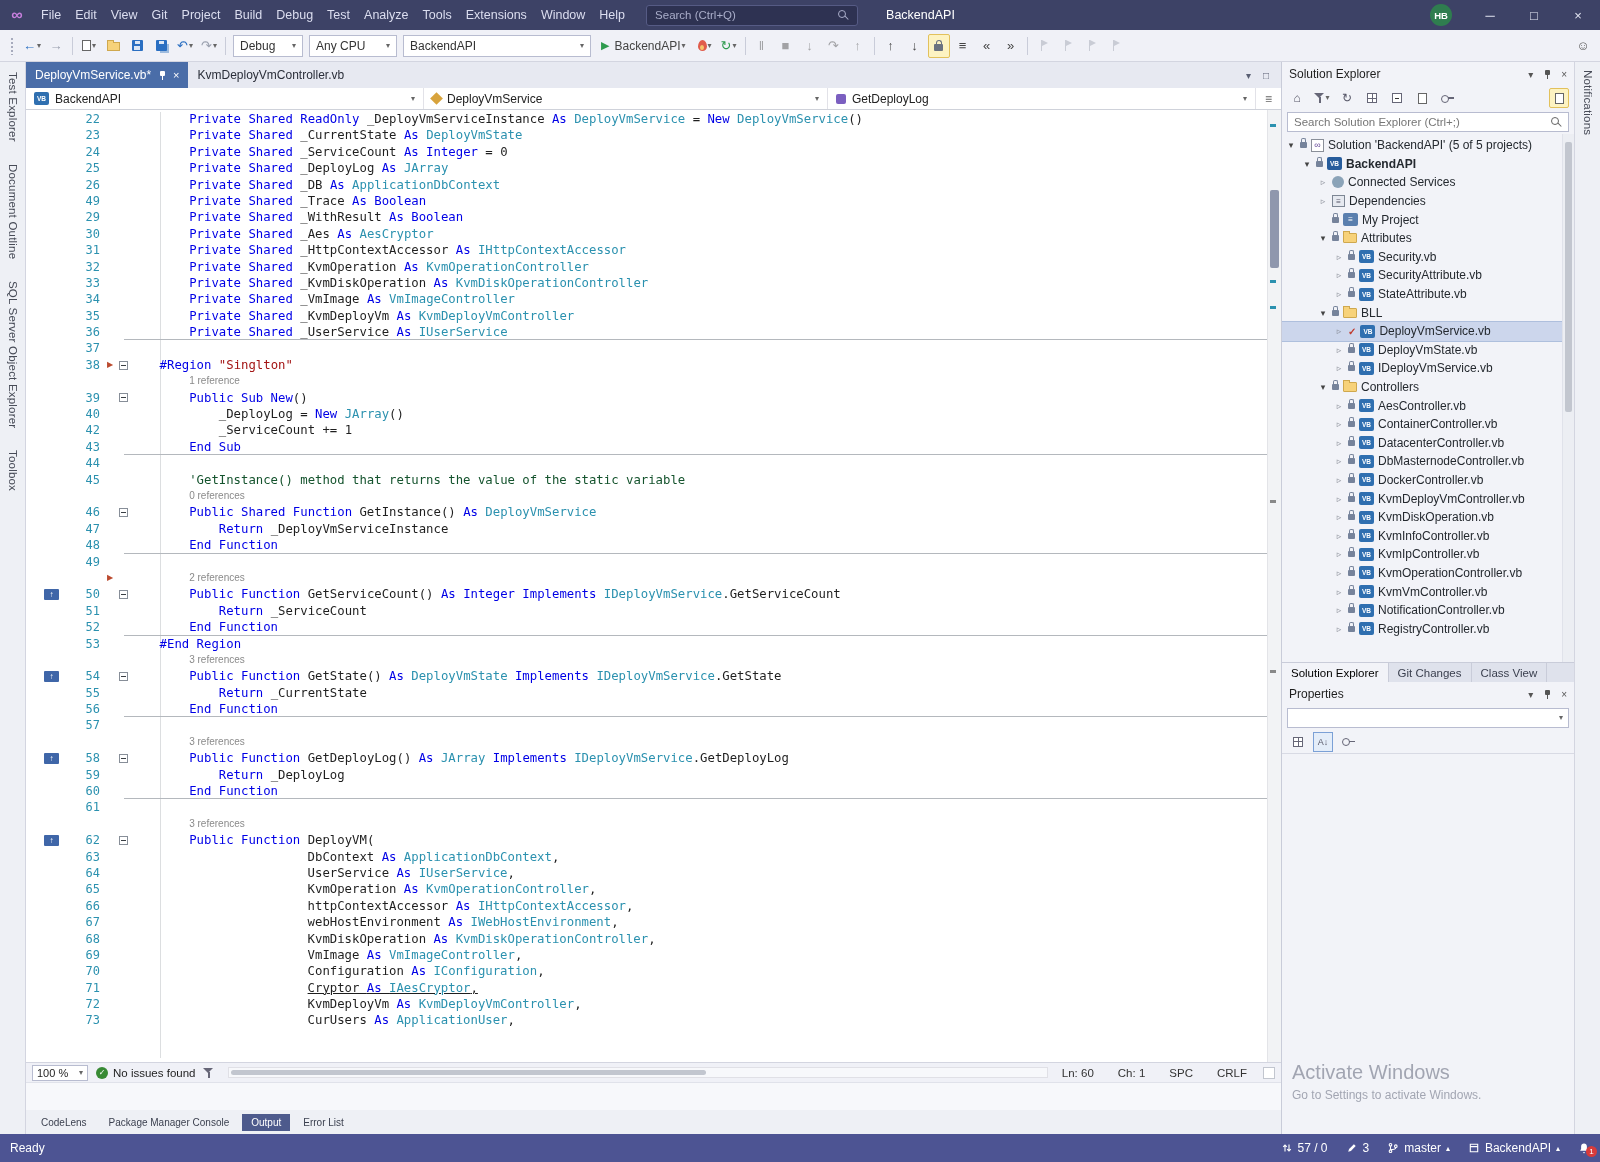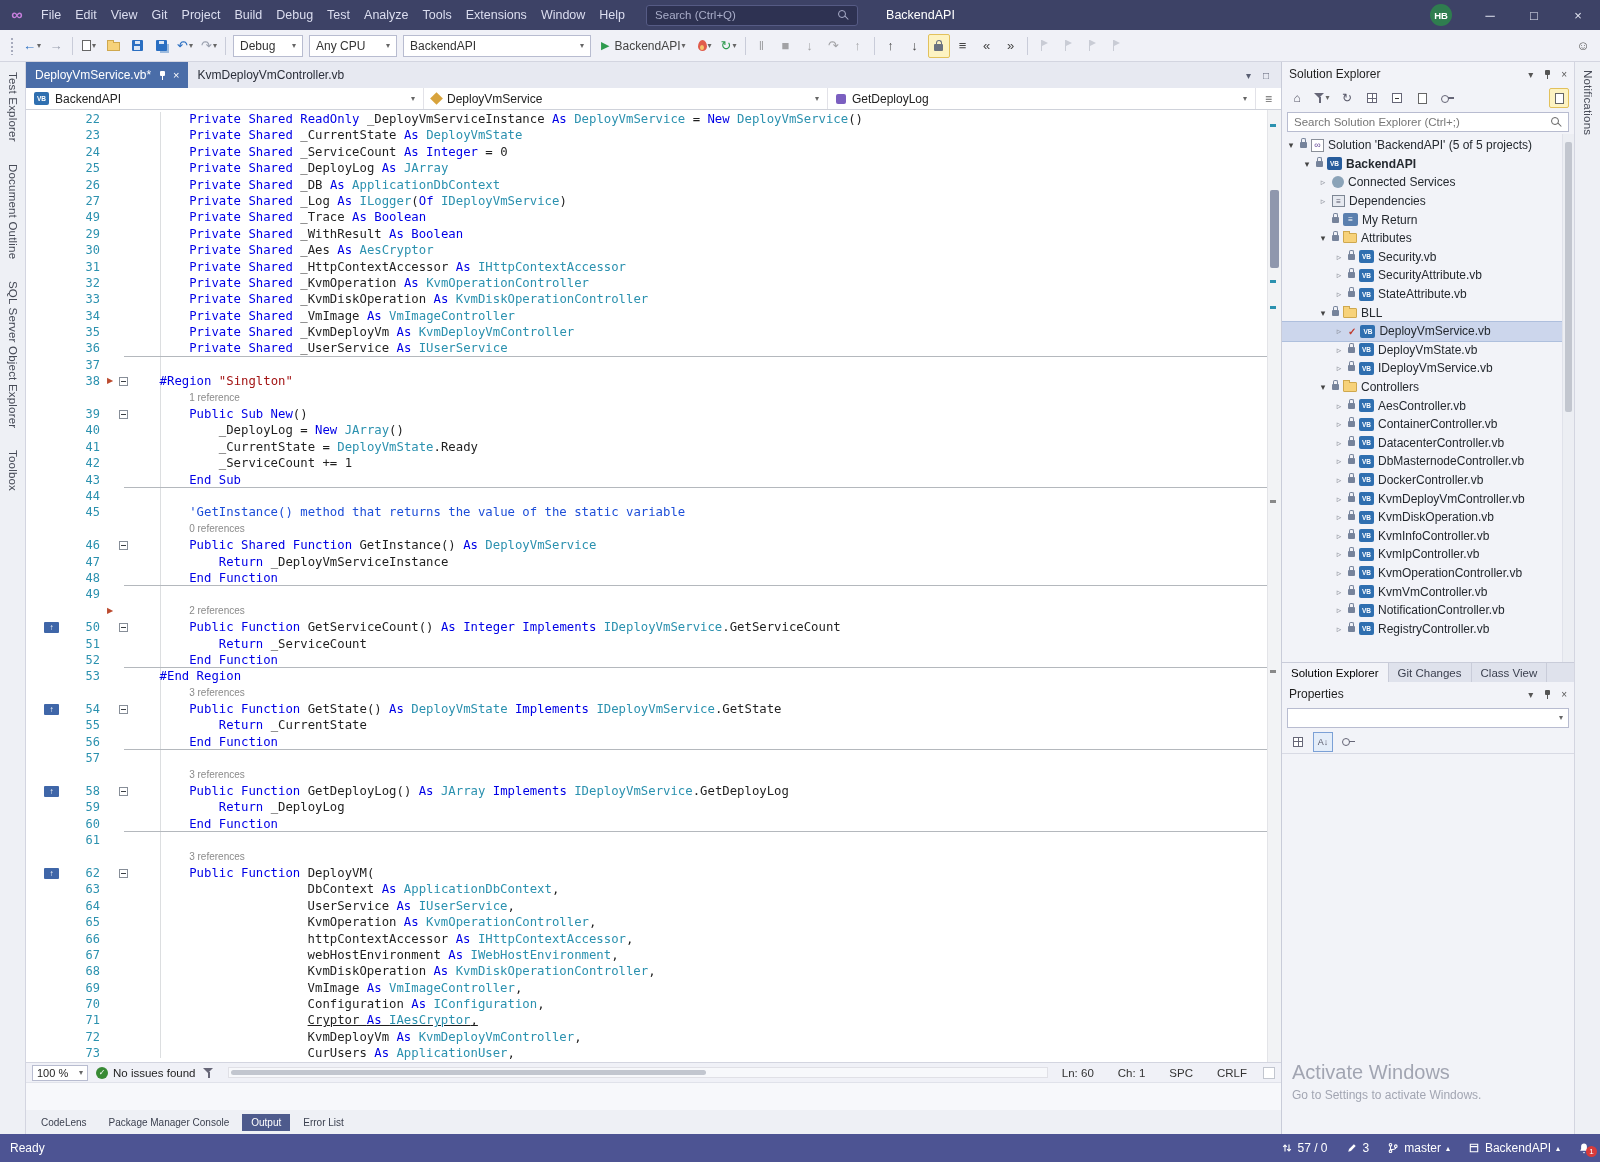--- a/index.html
+++ b/index.html
@@ -88,21 +88,21 @@
 .gico{width:22px;display:flex;align-items:center;padding-left:2px;flex:0 0 auto}
 .impl{width:15px;height:11px;background:#3f66a8;color:#fff;font-size:8px;line-height:11px;text-align:center;border-radius:1px}
 .lnum{width:40px;text-align:right;padding-right:4px;color:#2b91af;font-size:12px;font-family:"DejaVu Sans Mono",monospace;flex:0 0 auto}
 .mark{width:12px;display:flex;align-items:center;justify-content:center;flex:0 0 auto}
 .redarrow{color:#bb4a2e;font-size:8px}
 .fold{width:14px;display:flex;align-items:center;justify-content:center;flex:0 0 auto}
 .fbox{display:inline-block;width:9px;height:9px;border:1px solid #878e98;background:#fff;position:relative}
 .fbox::after{content:"";position:absolute;left:1px;right:1px;top:3px;height:1px;background:#3a3f44}
 .ctext{white-space:pre;font-family:"DejaVu Sans Mono",monospace;font-size:12.3px}
 .lenstext{font-size:10px;color:#8a8a8a;white-space:pre}
-.tk-k{color:#0000e6}.tk-t{color:#2b91af}.tk-p{color:#1f1f1f}.tk-s{color:#a31515}.tk-c{color:#1d4ed8}
+.tk-k{color:#0000e6}.tk-t{color:#2b91af}.tk-p{color:#1f1f1f}.tk-s{color:#a31515}.tk-c{color:#14532d}
 #vscroll{width:14px;background:#f2f3f5;border-left:1px solid #e3e4e8;position:relative;flex:0 0 auto}
 .vthumb{position:absolute;left:2px;right:2px;top:80px;height:78px;background:#8f97ad;border-radius:2px}
 .vmark{position:absolute;left:2px;width:6px;height:3px;background:#2b91af}
 
 #ebar{height:20px;background:#f0f1f7;border-top:1px solid #d3d5e0;display:flex;align-items:center;gap:8px;padding:0 6px;flex:0 0 auto}
 .zoom{width:56px;height:16px;background:#fff;border:1px solid #b8bcd0;display:flex;align-items:center;justify-content:space-between;padding:0 4px;font-size:11px}
 .health{display:flex;align-items:center;gap:5px;font-size:11.5px}
 .hcheck{width:12px;height:12px;border-radius:50%;background:#388a34;color:#fff;font-size:8px;display:flex;align-items:center;justify-content:center}
 .hscroll{flex:1;height:11px;border:1px solid #e0e0e6;background:#f7f8fb;position:relative;margin:0 6px}
 .hthumb{position:absolute;left:2px;top:2px;height:5px;width:58%;background:#c2c6cf;border-radius:3px}
@@ -381,27 +381,20 @@
             </div>
             <div class="crow">
               <span class="gico"></span>
               <span class="lnum">26</span>
               <span class="mark"></span>
               <span class="fold"></span>
               <span class="ctext" style="padding-left: 59.2px;"><span class="tk-k">Private Shared </span><span class="tk-p">_DB </span><span class="tk-k">As </span><span class="tk-t">ApplicationDbContext</span></span>
             </div>
             <div class="crow">
               <span class="gico"></span>
-              <span class="lnum">27</span>
-              <span class="mark"></span>
-              <span class="fold"></span>
-              <span class="ctext" style="padding-left: 59.2px;"><span class="tk-k">Private Shared </span><span class="tk-p">_Log </span><span class="tk-k">As </span><span class="tk-t">ILogger</span><span class="tk-p">(</span><span class="tk-k">Of </span><span class="tk-t">IDeployVmService</span><span class="tk-p">)</span></span>
-            </div>
-            <div class="crow">
-              <span class="gico"></span>
               <span class="lnum">49</span>
               <span class="mark"></span>
               <span class="fold"></span>
               <span class="ctext" style="padding-left: 59.2px;"><span class="tk-k">Private Shared </span><span class="tk-p">_Trace </span><span class="tk-k">As Boolean</span></span>
             </div>
             <div class="crow">
               <span class="gico"></span>
               <span class="lnum">29</span>
               <span class="mark"></span>
               <span class="fold"></span>
@@ -489,27 +482,20 @@
                 <span class="fbox"></span>
               </span>
               <span class="ctext" style="padding-left: 59.2px;"><span class="tk-k">Public Sub New</span><span class="tk-p">()</span></span>
             </div>
             <div class="crow">
               <span class="gico"></span>
               <span class="lnum">40</span>
               <span class="mark"></span>
               <span class="fold"></span>
               <span class="ctext" style="padding-left: 88.8px;"><span class="tk-p">_DeployLog = </span><span class="tk-k">New </span><span class="tk-t">JArray</span><span class="tk-p">()</span></span>
-            </div>
-            <div class="crow">
-              <span class="gico"></span>
-              <span class="lnum">41</span>
-              <span class="mark"></span>
-              <span class="fold"></span>
-              <span class="ctext" style="padding-left: 88.8px;"><span class="tk-p">_CurrentState = </span><span class="tk-t">DeployVmState</span><span class="tk-p">.Ready</span></span>
             </div>
             <div class="crow">
               <span class="gico"></span>
               <span class="lnum">42</span>
               <span class="mark"></span>
               <span class="fold"></span>
               <span class="ctext" style="padding-left: 88.8px;"><span class="tk-p">_ServiceCount += 1</span></span>
             </div>
             <div class="crow div">
               <span class="gico"></span>
@@ -884,21 +870,21 @@
             </div>
             <div class="trow" style="padding-left: 36px;">
               <span class="exp c">▹</span>
               <span class="ti ti-deps">≡</span>
               <span class="tlabel">Dependencies</span>
             </div>
             <div class="trow" style="padding-left: 36px;">
               <span class="exp"></span>
               <span class="lock"></span>
               <span class="ti ti-myproject">≡</span>
-              <span class="tlabel">My Return</span>
+              <span class="tlabel">My Project</span>
             </div>
             <div class="trow" style="padding-left: 36px;">
               <span class="exp">▾</span>
               <span class="lock"></span>
               <span class="ti ti-folder"></span>
               <span class="tlabel">Attributes</span>
             </div>
             <div class="trow" style="padding-left: 52px;">
               <span class="exp c">▹</span>
               <span class="lock"></span>

